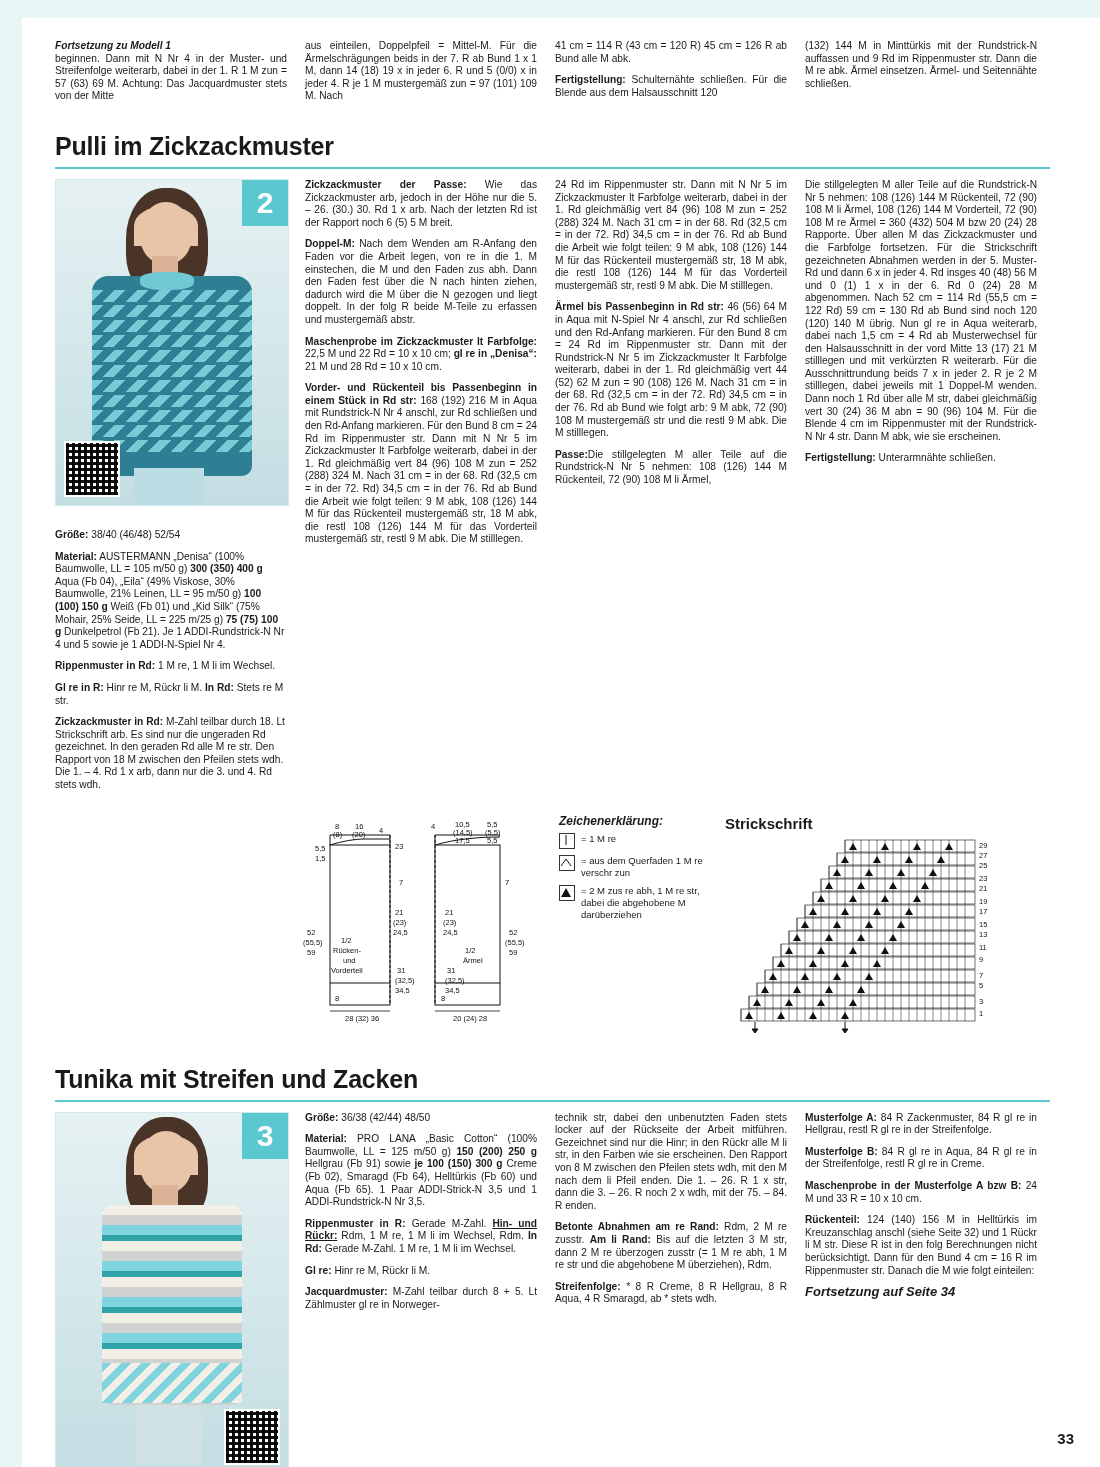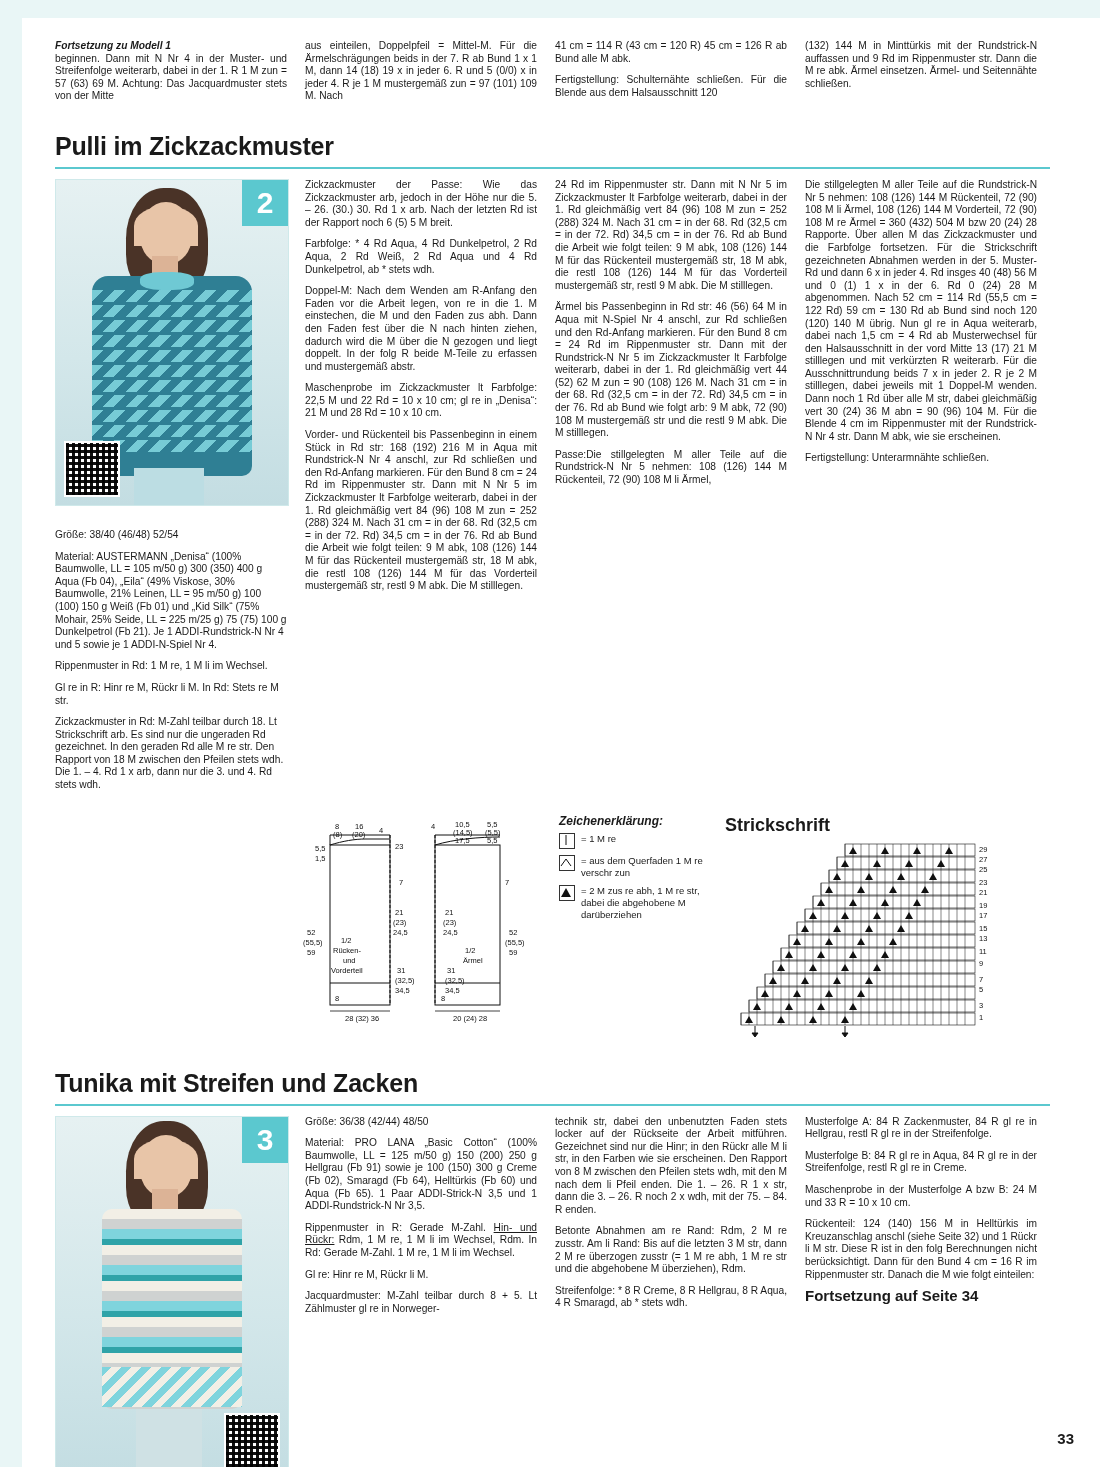--- a/index.html
+++ b/index.html
@@ -18,21 +18,21 @@
   .edge-left{position:absolute;left:0;top:0;width:22px;height:100%;background:#e9f6f6;}
   .edge-top{position:absolute;left:0;top:0;width:100%;height:18px;background:#e9f6f6;}
 
   .content{position:absolute;left:55px;top:40px;width:995px;}
 
   
   .cols4{display:flex;gap:18px;}
   .col{width:232px;font-size:10.2px;line-height:12.6px;text-align:justify;}
   .col p{margin:0 0 9px 0;}
   .ital{font-style:italic;font-weight:bold;}
-  .b{font-weight:normal;}
+  .b{font-weight:bold;}
   .u{text-decoration:underline;}
 
   
   .topstrip .col{font-size:10.2px;}
 
   
   .sec-title{
     font-size:25px;font-weight:bold;letter-spacing:-0.2px;
     margin:20px 0 6px 0;
   }
@@ -79,24 +79,24 @@
   .cap{font-size:10.2px;line-height:12.6px;margin-top:23px;text-align:left;}
   .cap p{margin:0 0 9px 0;}
 
   
   .schem{margin-top:14px;display:flex;gap:16px;}
   .schem-svg{display:block;}
   .legend{font-size:9.5px;line-height:12px;}
   .legend-title{font-style:italic;font-weight:bold;font-size:12px;margin-bottom:6px;}
   .legend-row{display:flex;align-items:flex-start;gap:6px;margin-bottom:6px;}
   .sym{width:14px;height:14px;border:1px solid #333;flex:none;display:block;background:#fff;position:relative;}
-  .chart-title{font-weight:bold;font-size:18px;}
+  .chart-title{font-weight:bold;font-size:15px;}
 
   .pagenum{position:absolute;right:26px;bottom:20px;font-weight:bold;font-size:15px;}
-  .cont-note{font-weight:bold;font-size:15px;}
+  .cont-note{font-style:italic;font-weight:bold;font-size:13px;}
 </style>
 </head>
 <body>
 
 <div class="page">
   <div class="edge-left"></div>
   <div class="edge-top"></div>
 
   <div class="content">
 
@@ -155,21 +155,20 @@
             <span class="b">Material:</span><span> AUSTERMANN „Denisa“ (100% Baumwolle, LL = 105 m/50 g) </span><span class="b">300 (350) 400 g</span><span> Aqua (Fb 04), „Eila“ (49% Viskose, 30% Baumwolle, 21% Leinen, LL = 95 m/50 g) </span><span class="b">100 (100) 150 g</span><span> Weiß (Fb 01) und „Kid Silk“ (75% Mohair, 25% Seide, LL = 225 m/25 g) </span><span class="b">75 (75) 100 g</span><span> Dunkelpetrol (Fb 21). Je 1 ADDI-Rundstrick-N Nr 4 und 5 sowie je 1 ADDI-N-Spiel Nr 4.</span>
           </p>
           <p><span class="b">Rippenmuster in Rd:</span><span> 1 M re, 1 M li im Wechsel.</span></p>
           <p><span class="b">Gl re in R:</span><span> Hinr re M, Rückr li M. </span><span class="b">In Rd:</span><span> Stets re M str.</span></p>
           <p><span class="b">Zickzackmuster in Rd:</span><span> M-Zahl teilbar durch 18. Lt Strickschrift arb. Es sind nur die ungeraden Rd gezeichnet. In den geraden Rd alle M re str. Den Rapport von 18 M zwischen den Pfeilen stets wdh. Die 1. – 4. Rd 1 x arb, dann nur die 3. und 4. Rd stets wdh.</span></p>
         </div>
       </div>
 
       <div class="col">
         <p><span class="b">Zickzackmuster der Passe:</span><span> Wie das Zickzackmuster arb, jedoch in der Höhe nur die 5. – 26. (30.) 30. Rd 1 x arb. Nach der letzten Rd ist der Rapport noch 6 (5) 5 M breit.</span></p>
-        <p><span class="b">Farbfolge:</span><span> * 4 Rd Aqua, 4 Rd Dunkelpetrol, 2 Rd Aqua, 2 Rd Weiß, 2 Rd Aqua und 4 Rd Dunkelpetrol, ab * stets wdh.</span></p>
         <p><span class="b">Doppel-M:</span><span> Nach dem Wenden am R-Anfang den Faden vor die Arbeit legen, von re in die 1. M einstechen, die M und den Faden zus abh. Dann den Faden fest über die N nach hinten ziehen, dadurch wird die M über die N gezogen und liegt doppelt. In der folg R beide M-Teile zu erfassen und mustergemäß abstr.</span></p>
         <p><span class="b">Maschenprobe im Zickzackmuster lt Farbfolge:</span><span> 22,5 M und 22 Rd = 10 x 10 cm; </span><span class="b">gl re in „Denisa“:</span><span> 21 M und 28 Rd = 10 x 10 cm.</span></p>
         <p><span class="b">Vorder- und Rückenteil bis Passenbeginn in einem Stück in Rd str:</span><span> 168 (192) 216 M in Aqua mit Rundstrick-N Nr 4 anschl, zur Rd schließen und den Rd-Anfang markieren. Für den Bund 8 cm = 24 Rd im Rippenmuster str. Dann mit N Nr 5 im Zickzackmuster lt Farbfolge weiterarb, dabei in der 1. Rd gleichmäßig vert 84 (96) 108 M zun = 252 (288) 324 M. Nach 31 cm = in der 68. Rd (32,5 cm = in der 72. Rd) 34,5 cm = in der 76. Rd ab Bund die Arbeit wie folgt teilen: 9 M abk, 108 (126) 144 M für das Rückenteil mustergemäß str, 18 M abk, die restl 108 (126) 144 M für das Vorderteil mustergemäß str, restl 9 M abk. Die M stilllegen.</span></p>
       </div>
 
       <div class="col">
         <p><span>24 Rd im Rippenmuster str. Dann mit N Nr 5 im Zickzackmuster lt Farbfolge weiterarb, dabei in der 1. Rd gleichmäßig vert 84 (96) 108 M zun = 252 (288) 324 M. Nach 31 cm = in der 68. Rd (32,5 cm = in der 72. Rd) 34,5 cm = in der 76. Rd ab Bund die Arbeit wie folgt teilen: 9 M abk, 108 (126) 144 M für das Rückenteil mustergemäß str, 18 M abk, die restl 108 (126) 144 M für das Vorderteil mustergemäß str, restl 9 M abk. Die M stilllegen.</span></p>
         <p><span class="b">Ärmel bis Passenbeginn in Rd str:</span><span> 46 (56) 64 M in Aqua mit N-Spiel Nr 4 anschl, zur Rd schließen und den Rd-Anfang markieren. Für den Bund 8 cm = 24 Rd im Rippenmuster str. Dann mit der Rundstrick-N Nr 5 im Zickzackmuster lt Farbfolge weiterarb, dabei in der 1. Rd gleichmäßig vert 44 (52) 62 M zun = 90 (108) 126 M. Nach 31 cm = in der 68. Rd (32,5 cm = in der 72. Rd) 34,5 cm = in der 76. Rd ab Bund wie folgt arb: 9 M abk, 72 (90) 108 M mustergemäß str und die restl 9 M abk. Die M stilllegen.</span></p>
         <p><span class="b">Passe:</span><span>Die stillgelegten M aller Teile auf die Rundstrick-N Nr 5 nehmen: 108 (126) 144 M Rückenteil, 72 (90) 108 M li Ärmel,</span></p>
       </div>

